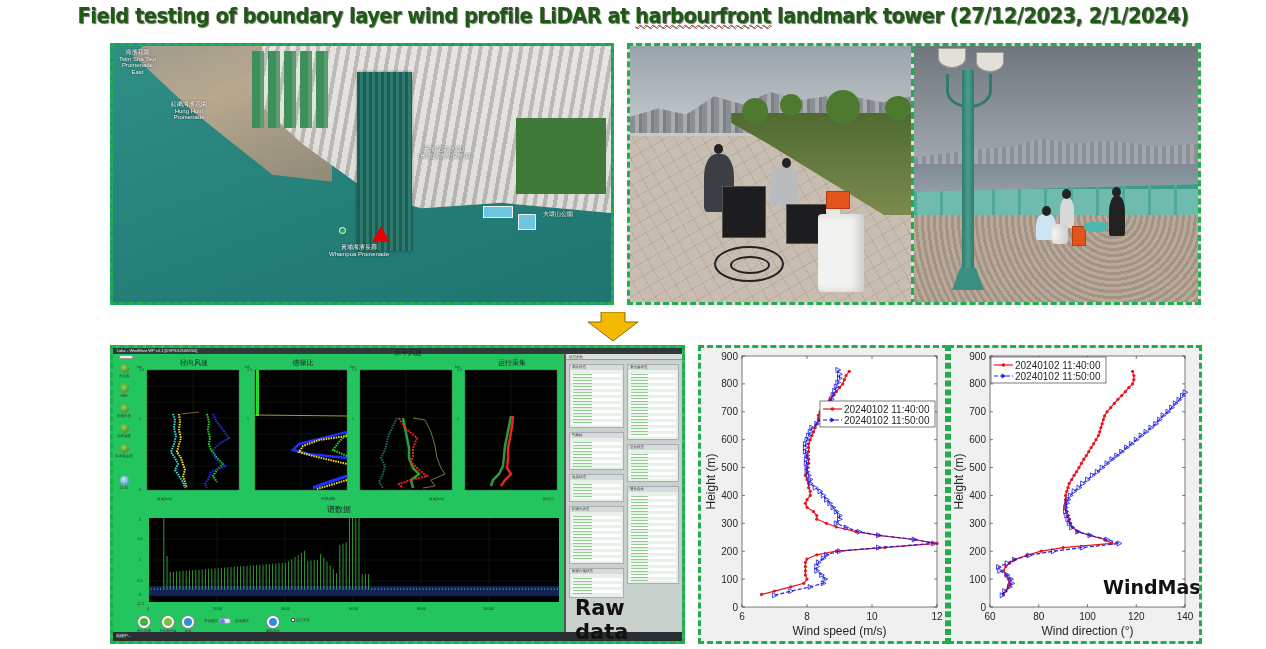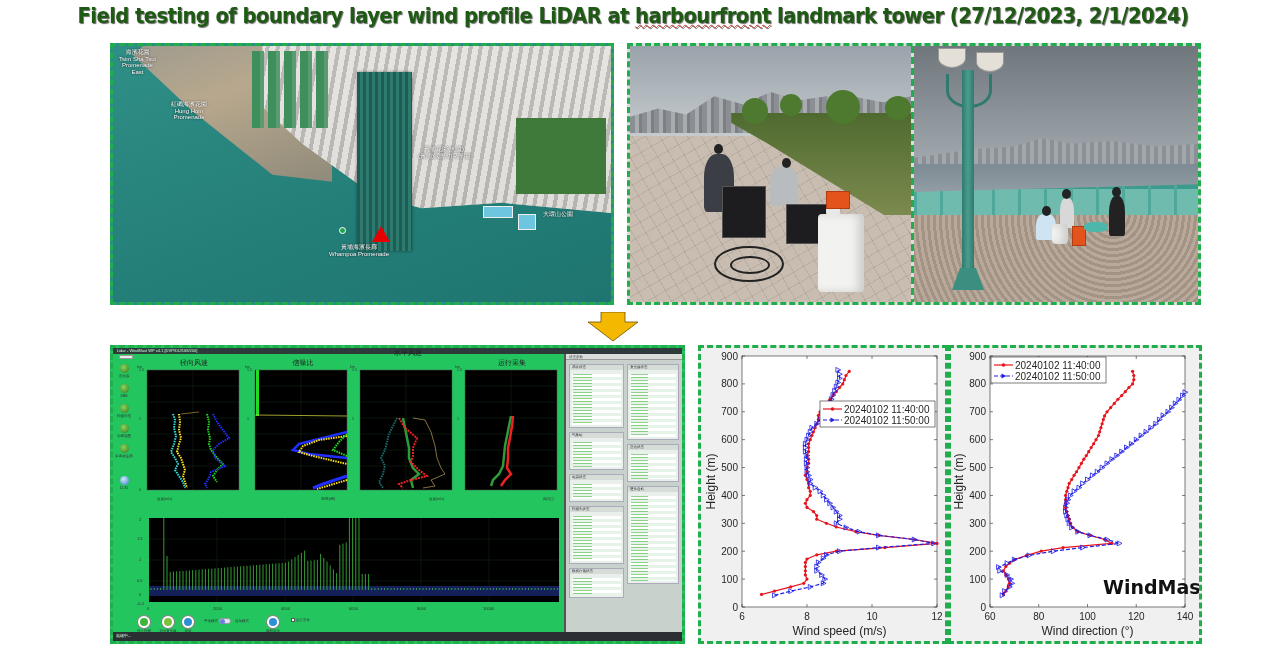--- a/index.html
+++ b/index.html
@@ -291,20 +291,21 @@
   <div class="sw-ytick" style="left:26px; top:20px;">1.5</div>
   <div class="sw-ytick" style="left:26px; top:69px;">1</div>
   <div class="sw-ytick" style="left:26px; top:140px;">0</div>
   <div class="sw-ytick" style="left:134px; top:20px;">1.5</div>
   <div class="sw-ytick" style="left:134px; top:69px;">1</div>
   <div class="sw-ytick" style="left:239px; top:20px;">1.5</div>
   <div class="sw-ytick" style="left:239px; top:69px;">1</div>
   <div class="sw-ytick" style="left:344px; top:20px;">1.5</div>
   <div class="sw-ytick" style="left:344px; top:69px;">1</div>
 
+  <div class="sw-spec-title">谱数据</div>
   <svg style="position:absolute; left:24px; top:168px;" width="426" height="96" viewBox="0 0 426 96">
     <rect x="12" y="2" width="410" height="84" fill="#000"></rect>
     <g stroke="#1f4d1f" stroke-width="0.3">
       <path d="M12 23H422M12 44H422M12 65H422M80 2V86M148 2V86M216 2V86M284 2V86M352 2V86"></path>
     </g>
     <rect x="12" y="70" width="410" height="10" fill="#13205a"></rect>
     <path id="spec-fill" fill="none" stroke="#3fc23f" stroke-width="0.8" d="M14.0 74V72.0M17.2 74V72.0M20.4 74V72.0M23.6 74V72.0M26.8 74V2.0M30.0 74V40.0M33.2 74V55.9M36.4 74V55.6M39.6 74V55.4M42.8 74V55.1M46.0 74V54.9M49.2 74V54.6M52.4 74V54.4M55.6 74V54.1M58.8 74V53.9M62.0 74V53.6M65.2 74V53.3M68.4 74V53.1M71.6 74V52.8M74.8 74V52.6M78.0 74V52.3M81.2 74V52.1M84.4 74V51.8M87.6 74V51.6M90.8 74V51.3M94.0 74V51.0M97.2 74V50.8M100.4 74V50.5M103.6 74V50.3M106.8 74V50.0M110.0 74V49.8M113.2 74V49.5M116.4 74V49.2M119.6 74V49.0M122.8 74V48.7M126.0 74V48.5M129.2 74V48.2M132.4 74V48.0M135.6 74V47.7M138.8 74V47.5M142.0 74V47.2M145.2 74V46.9M148.4 74V46.7M151.6 74V45.5M154.8 74V43.3M158.0 74V41.1M161.2 74V38.9M164.4 74V36.8M167.6 74V34.6M170.8 74V44.9M174.0 74V44.6M177.2 74V44.4M180.4 74V44.1M183.6 74V37.9M186.8 74V41.8M190.0 74V45.6M193.2 74V49.4M196.4 74V53.3M199.6 74V57.1M202.8 74V28.9M206.0 74V27.6M209.2 74V26.3M212.4 74V2.0M215.6 74V2.0M218.8 74V2.0M222.0 74V2.0M225.2 74V58.0M228.4 74V58.0M231.6 74V58.0M234.8 74V72.0M238.0 74V72.0M241.2 74V72.0M244.4 74V72.0M247.6 74V72.0M250.8 74V72.0M254.0 74V72.0M257.2 74V72.0M260.4 74V72.0M263.6 74V72.0M266.8 74V72.0M270.0 74V72.0M273.2 74V72.0M276.4 74V72.0M279.6 74V72.0M282.8 74V72.0M286.0 74V72.0M289.2 74V72.0M292.4 74V72.0M295.6 74V72.0M298.8 74V72.0M302.0 74V72.0M305.2 74V72.0M308.4 74V72.0M311.6 74V72.0M314.8 74V72.0M318.0 74V72.0M321.2 74V72.0M324.4 74V72.0M327.6 74V72.0M330.8 74V72.0M334.0 74V72.0M337.2 74V72.0M340.4 74V72.0M343.6 74V72.0M346.8 74V72.0M350.0 74V72.0M353.2 74V72.0M356.4 74V72.0M359.6 74V72.0M362.8 74V72.0M366.0 74V72.0M369.2 74V72.0M372.4 74V72.0M375.6 74V72.0M378.8 74V72.0M382.0 74V72.0M385.2 74V72.0M388.4 74V72.0M391.6 74V72.0M394.8 74V72.0M398.0 74V72.0M401.2 74V72.0M404.4 74V72.0M407.6 74V72.0M410.8 74V72.0M414.0 74V72.0M417.2 74V72.0M420.4 74V72.0"></path>
     <g font-size="4" fill="#333" font-family="Liberation Sans, sans-serif">
       <text x="2" y="5">2</text>
       <text x="0" y="24">1.5</text>
@@ -377,20 +378,21 @@
         <div class="gt">硬件自检</div>
         <div class="rows"></div>
       </div>
     <div class="sw-group" style="left:3px; top:214px; width:55px; height:30px;">
         <div class="gt">数据存储状态</div>
         <div class="rows"></div>
       </div>
   </div>
 
   <div class="sw-statusbar">就绪中...</div>
+  <div class="raw-label">Raw data</div>
 </div>
 
 <div class="dash-box" id="speed-panel">
   <svg class="chart-svg" id="speed-svg" width="244" height="293" viewBox="0 0 244 293">
       <rect x="41" y="8" width="195" height="251" fill="#ffffff" stroke="#262626" stroke-width="0.6"></rect>
       <line x1="41" x2="44" y1="259" y2="259" stroke="#262626" stroke-width="0.6"></line>
       <line x1="233" x2="236" y1="259" y2="259" stroke="#262626" stroke-width="0.6"></line>
       <text x="37" y="262.5" text-anchor="end" font-size="10" fill="#262626" font-family="Liberation Sans, sans-serif">0</text>
       <line x1="41" x2="44" y1="231.11111111111111" y2="231.11111111111111" stroke="#262626" stroke-width="0.6"></line>
       <line x1="233" x2="236" y1="231.11111111111111" y2="231.11111111111111" stroke="#262626" stroke-width="0.6"></line>

